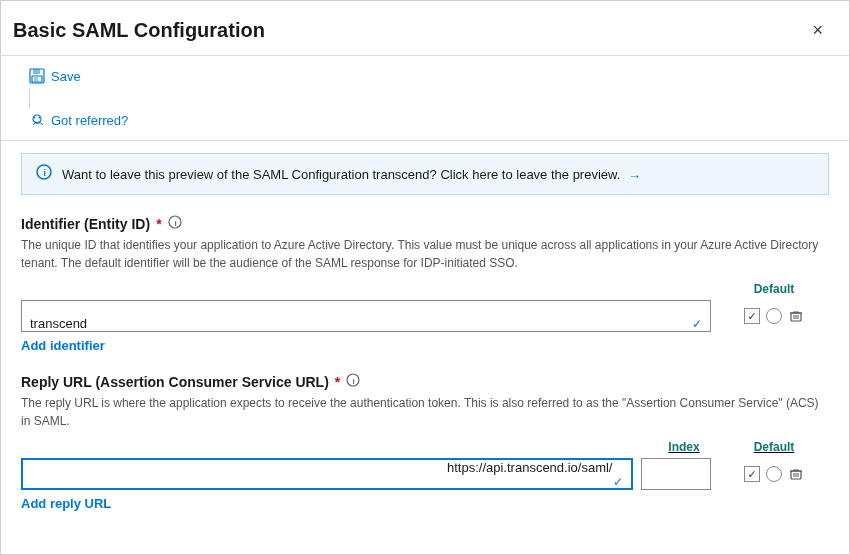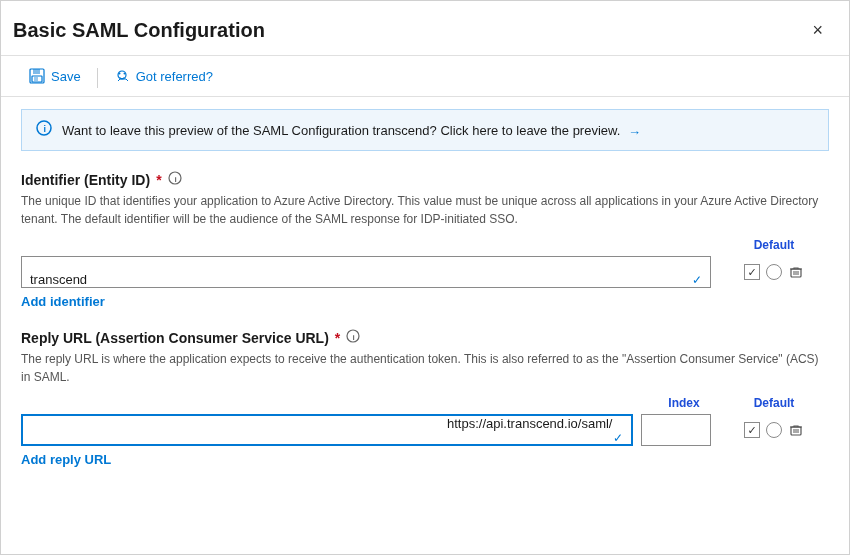--- a/index.html
+++ b/index.html
@@ -37,24 +37,25 @@
       background: none;
       border: none;
       cursor: pointer;
       font-size: 18px;
       color: #333;
       padding: 4px 6px;
       line-height: 1;
     }
     .toolbar {
       display: flex;
-      align-items: flex-end;
+      align-items: flex-start;
       padding: 8px 20px;
       border-bottom: 1px solid #e0e0e0;
       gap: 0;
+      flex-direction: column;
     }
     .toolbar-btn {
       display: flex;
       align-items: center;
       gap: 6px;
       background: none;
       border: none;
       cursor: pointer;
       font-size: 13px;
       color: #0078d4;
@@ -128,21 +129,21 @@
     }
     .field-row-header {
       display: flex;
       justify-content: flex-end;
       align-items: center;
       margin-bottom: 4px;
     }
     .col-header {
       font-size: 12px;
       font-weight: 600;
-      color: #1d4ed8;
+      color: #0f766e;
       min-width: 70px;
       text-align: center;
     }
     .col-header-default {
       min-width: 110px;
       text-align: center;
     }
     .input-with-check {
       display: flex;
       align-items: flex-end;
@@ -330,21 +331,21 @@
         <span class="info-icon">
           <svg width="14" height="14" viewBox="0 0 14 14" fill="none">
             <circle cx="7" cy="7" r="6" stroke="#666" stroke-width="1.2" fill="none"></circle>
             <text x="6.5" y="11" font-size="8" fill="#666" font-weight="bold">i</text>
           </svg>
         </span>
       </div>
       <div class="section-desc">The reply URL is where the application expects to receive the authentication token. This is also referred to as the "Assertion Consumer Service" (ACS) in SAML.</div>
 
       
-      <div class="field-row-header" style="display:flex; gap:0;">
+      <div class="field-row-header" style="display:flex; gap:0;text-decoration:underline;">
         <span class="col-header" style="min-width:70px; text-align:center;">Index</span>
         <span class="col-header col-header-default">Default</span>
       </div>
 
       
       <div class="field-row">
         <div class="input-with-check input-focused" style="border: 2px solid #0078d4;">
           <input type="text" value="https://api.transcend.io/saml/" style="flex: 1 1 0%; border: none; outline: none; font-size: 13px; color: rgb(26, 26, 26);">
           <span class="chevron-icon" style="color:#0078d4;">✓</span>
         </div>

